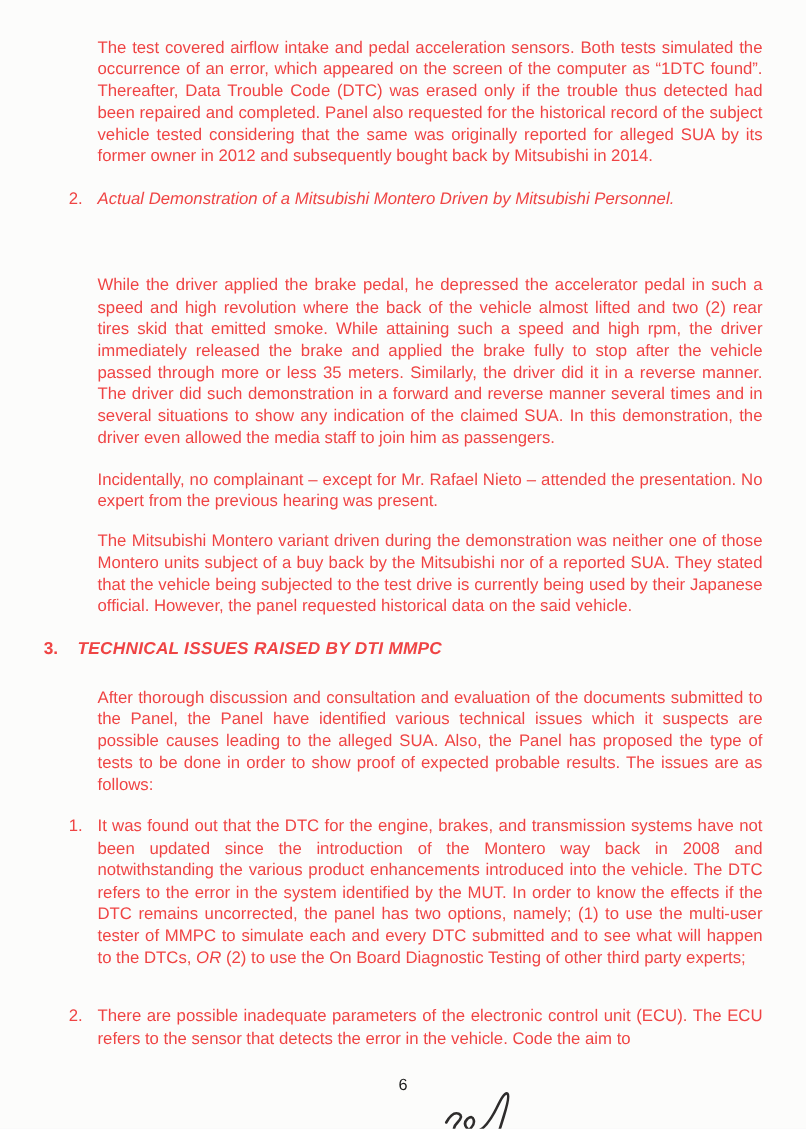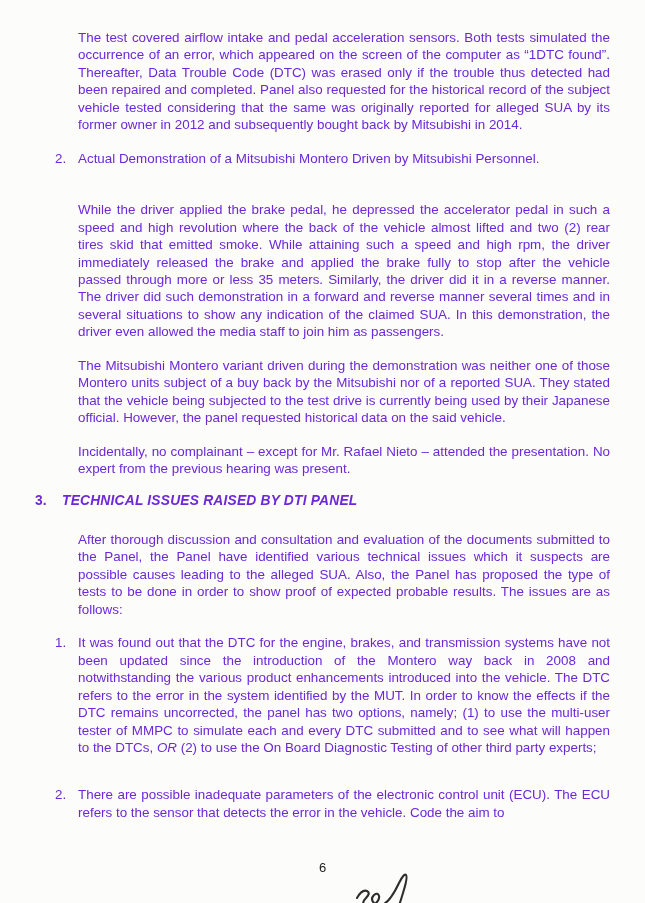--- a/index.html
+++ b/index.html
@@ -14,40 +14,41 @@
     background: #fcfcfb;
     overflow: hidden;
     color: #1b1b1b;
   }
   .content {
     position: absolute;
     left: 55px; top: 29px;
     width: 555px;
     font-size: 13.4px;
     line-height: 17.45px;
-    color: #6d28d9;
+    color: #ef4444;
   }
   .para {
     text-align: justify;
     margin: 0 0 16px 23px;
   }
   .num-row {
     display: flex;
     margin: 1px 0 17px 0;
   }
   .num-col {
     width: 23px;
     flex: 0 0 23px;
   }
   .num-text {
     flex: 1 1 auto;
     text-align: justify;
   }
   .item-heading {
-    margin-bottom: 17px;
+    font-style: italic;
+    margin-bottom: 35px;
   }
   .section-row {
     display: flex;
     margin: 5px 0 22px -20px;
     font-weight: bold;
     font-style: italic;
     font-size: 13.8px;
   }
   .section-row .num-col { flex: 0 0 27px; width: 27px; font-style: normal; }
   .section-row .section-title { flex: 1 1 auto; letter-spacing: 0.2px; }
@@ -76,27 +77,27 @@
 
     <p class="para">The test covered airflow intake and pedal acceleration sensors. Both tests simulated the occurrence of an error, which appeared on the screen of the computer as “1DTC found”. Thereafter, Data Trouble Code (DTC) was erased only if the trouble thus detected had been repaired and completed. Panel also requested for the historical record of the subject vehicle tested considering that the same was originally reported for alleged SUA by its former owner in 2012 and subsequently bought back by Mitsubishi in 2014.</p>
 
     <div class="num-row">
       <span class="num-col">2.</span>
       <span class="num-text item-heading">Actual Demonstration of a Mitsubishi Montero Driven by Mitsubishi Personnel.</span>
     </div>
 
     <p class="para">While the driver applied the brake pedal, he depressed the accelerator pedal in such a speed and high revolution where the back of the vehicle almost lifted and two (2) rear tires skid that emitted smoke. While attaining such a speed and high rpm, the driver immediately released the brake and applied the brake fully to stop after the vehicle passed through more or less 35 meters. Similarly, the driver did it in a reverse manner. The driver did such demonstration in a forward and reverse manner several times and in several situations to show any indication of the claimed SUA. In this demonstration, the driver even allowed the media staff to join him as passengers.</p>
 
+    <p class="para gap-before-h3">Incidentally, no complainant – except for Mr. Rafael Nieto – attended the presentation. No expert from the previous hearing was present.</p>
+
     <p class="para">The Mitsubishi Montero variant driven during the demonstration was neither one of those Montero units subject of a buy back by the Mitsubishi nor of a reported SUA. They stated that the vehicle being subjected to the test drive is currently being used by their Japanese official. However, the panel requested historical data on the said vehicle.</p>
-
-    <p class="para gap-before-h3">Incidentally, no complainant – except for Mr. Rafael Nieto – attended the presentation. No expert from the previous hearing was present.</p>
 
     <div class="section-row">
       <span class="num-col">3.</span>
-      <span class="section-title">TECHNICAL ISSUES RAISED BY DTI PANEL</span>
+      <span class="section-title">TECHNICAL ISSUES RAISED BY DTI MMPC</span>
     </div>
 
     <p class="para">After thorough discussion and consultation and evaluation of the documents submitted to the Panel, the Panel have identified various technical issues which it suspects are possible causes leading to the alleged SUA. Also, the Panel has proposed the type of tests to be done in order to show proof of expected probable results.  The issues are as follows:</p>
 
     <div class="num-row list-item-1">
       <span class="num-col">1.</span>
       <span class="num-text"><span>It was found out that the DTC for the engine, brakes, and transmission systems have not been updated since the introduction of the Montero way back in 2008 and notwithstanding the various product enhancements introduced into the vehicle. The DTC refers to the error in the system identified by the MUT. In order to know the effects if the DTC remains uncorrected, the panel has two options, namely; (1) to use the multi-user tester of MMPC to simulate each and every DTC submitted and to see what will happen to the DTCs, </span><span class="or-word">OR</span><span> (2) to use  the On Board Diagnostic Testing of other third party experts;</span></span>
     </div>
 
     <div class="num-row">

